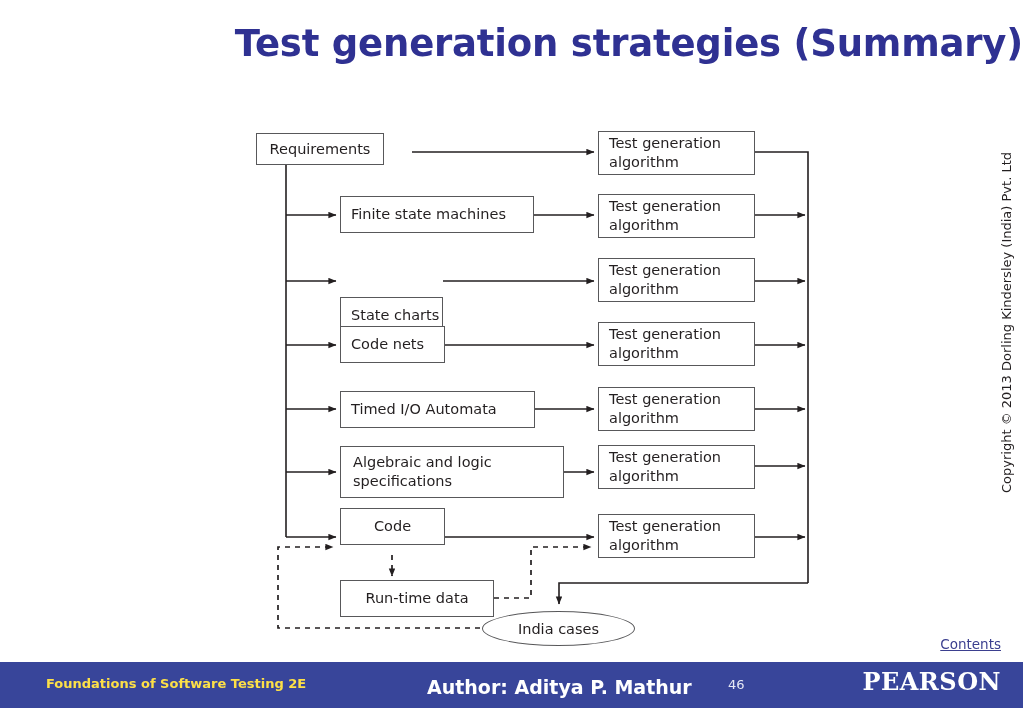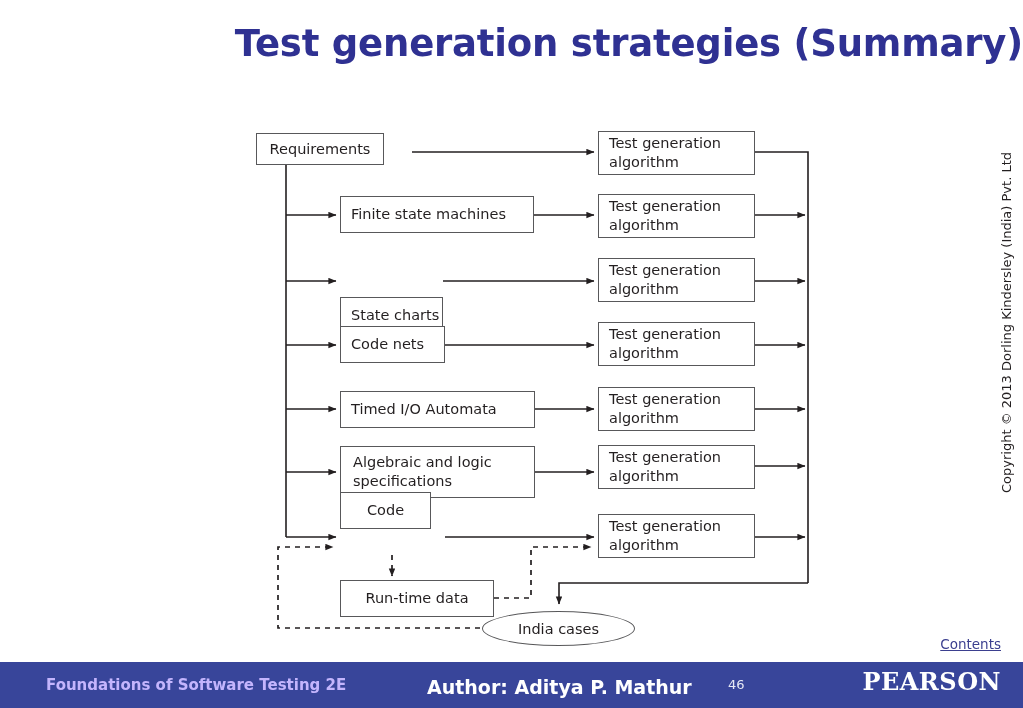--- a/index.html
+++ b/index.html
@@ -119,23 +119,23 @@
     top: 662px;
     width: 1023px;
     height: 46px;
     background: #38459a;
   }
   #footer .f-left {
     position: absolute;
     left: 46px;
     top: 14px;
     font-family: "DejaVu Sans", sans-serif;
-    font-size: 15px;
-    font-weight: bold;
-    color: #c4b5fd;
+    font-size: 13px;
+    font-weight: bold;
+    color: #fde047;
   }
   #footer .f-mid {
     position: absolute;
     left: 427px;
     top: 14px;
     font-family: "DejaVu Sans", sans-serif;
     font-size: 19px;
     font-weight: bold;
     color: #ffffff;
   }
@@ -220,24 +220,24 @@
   <div class="node centered" style="left:256px; top:133px; width:128px; height:32px;">Requirements</div>
 
   <div class="node" style="left:340px; top:196px; width:194px; height:37px;">Finite state machines</div>
 
   <div class="node" style="left:340px; top:262px; width:103px; height:37px;margin-top:35px;">State charts</div>
 
   <div class="node" style="left:340px; top:326px; width:105px; height:37px;">Code nets</div>
 
   <div class="node" style="left:340px; top:391px; width:195px; height:37px;">Timed I/O Automata</div>
 
-  <div class="node twoline" style="left:340px; top:446px; width:195px; height:52px;padding-left:12px;">Algebraic and logic
+  <div class="node twoline" style="left:340px; top:446px; width:224px; height:52px;padding-left:12px;">Algebraic and logic
 specifications</div>
 
-  <div class="node centered" style="left:340px; top:492px; width:91px; height:37px;">Code</div>
+  <div class="node centered" style="left:340px; top:508px; width:105px; height:37px;">Code</div>
 
   <div class="node centered" style="left:340px; top:580px; width:154px; height:37px;">Run-time data</div>
 
   <div class="node twoline" style="left:598px; top:131px; width:157px; height:44px;">Test generation
 algorithm</div>
 
   <div class="node twoline" style="left:598px; top:194px; width:157px; height:44px;">Test generation
 algorithm</div>
 
   <div class="node twoline" style="left:598px; top:258px; width:157px; height:44px;">Test generation

